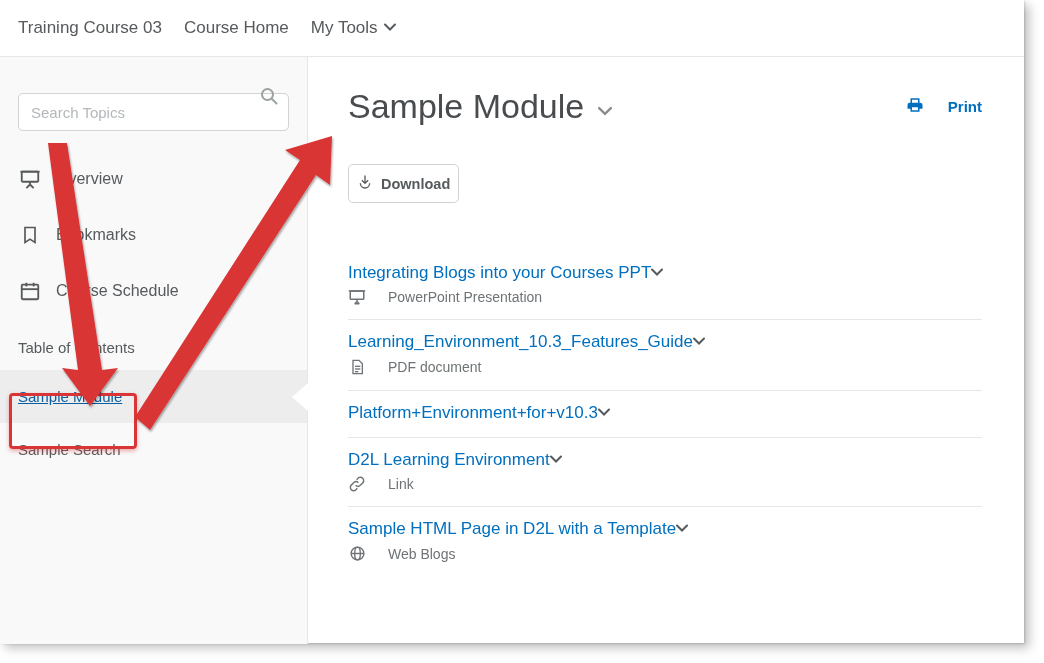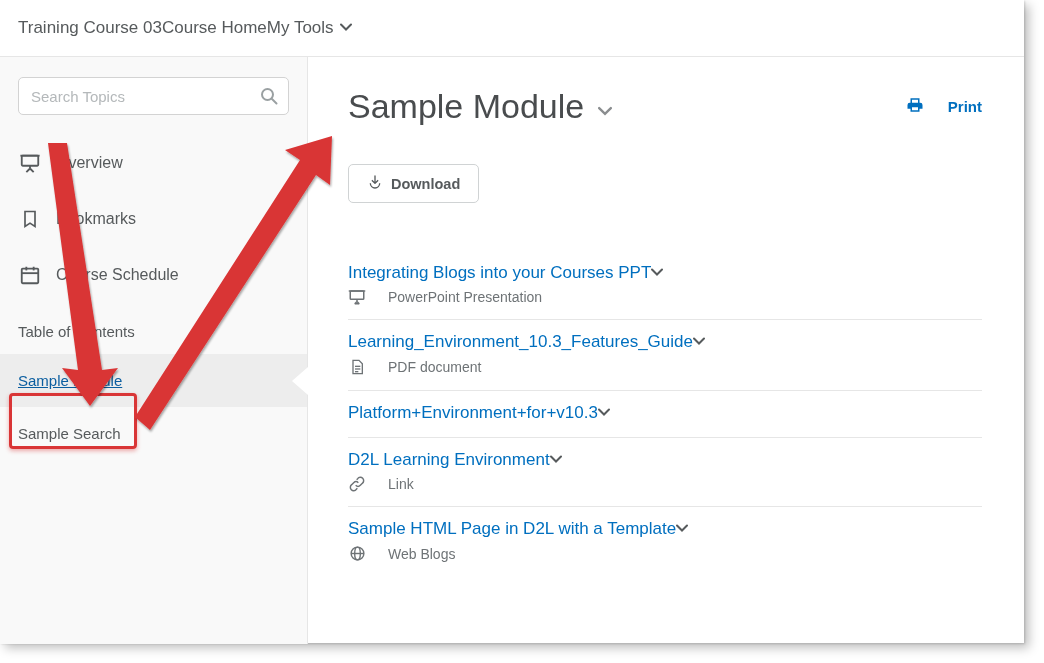--- a/index.html
+++ b/index.html
@@ -29,20 +29,21 @@
     background:#fff;
     position:relative;
     box-shadow:5px 5px 10px rgba(0,0,0,.25),1px 1px 2px rgba(0,0,0,.15);
   }
 
   
   .topbar{
     height:56px;
     display:flex;
     align-items:center;
+    gap:22px;
     padding:0 18px;
     border-bottom:1px solid var(--border);
   }
   .top-link{
     font-size:17px;
     color:var(--ink);
     cursor:pointer;
     display:flex;
     align-items:center;
     gap:6px;
@@ -72,20 +73,21 @@
     width:100%;
     height:38px;
     border:1px solid #d3d3d3;
     border-radius:5px;
     padding:0 38px 0 12px;
     font-size:15px;
     color:var(--ink);
     background:#fff;
     box-sizing:border-box;
     outline:none;
+    margin-top:16px;
   }
   .search::placeholder{color:#b4b8ba;}
   .search-ico{
     position:absolute;
     right:10px;top:9px;
     color:#9aa0a2;
   }
   .nav-item{
     display:flex;
     align-items:center;
@@ -171,21 +173,21 @@
     cursor:pointer;
   }
 
   .dl-btn{
     display:inline-flex;
     align-items:center;
     gap:8px;
     border:1px solid #d0d3d4;
     background:#fff;
     border-radius:5px;
-    padding:9px 18px;
+    padding:9px 8px;
     font-size:14.5px;
     font-weight:600;
     color:#565a5c;
     cursor:pointer;
     margin-bottom:48px;
   }
   .dl-btn svg{color:#565a5c;}
 
   .item{
     border-bottom:1px solid #e6e6e6;

